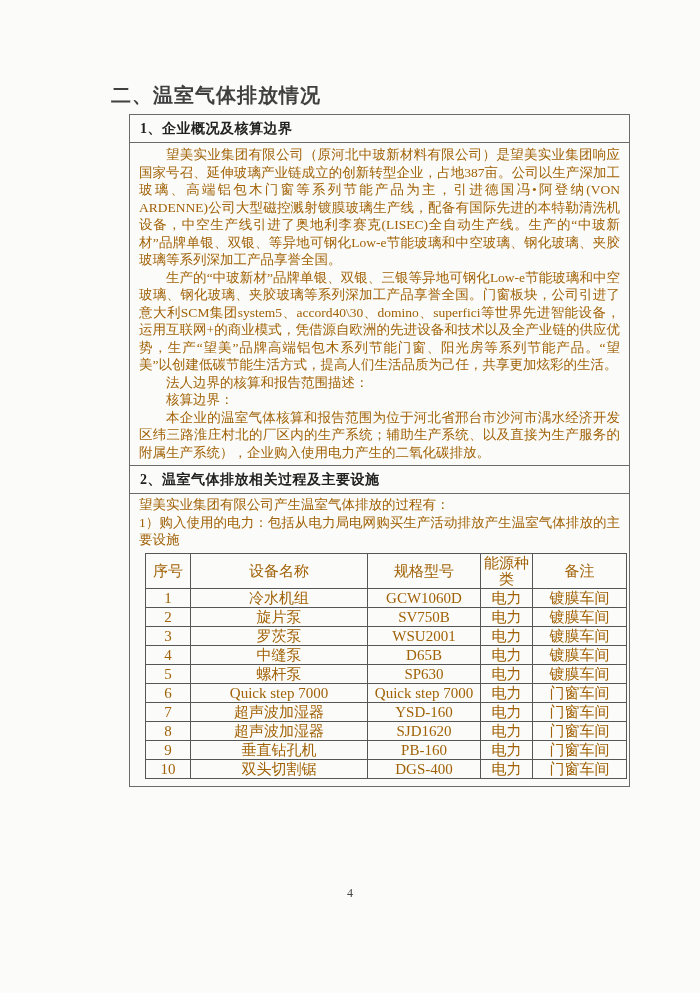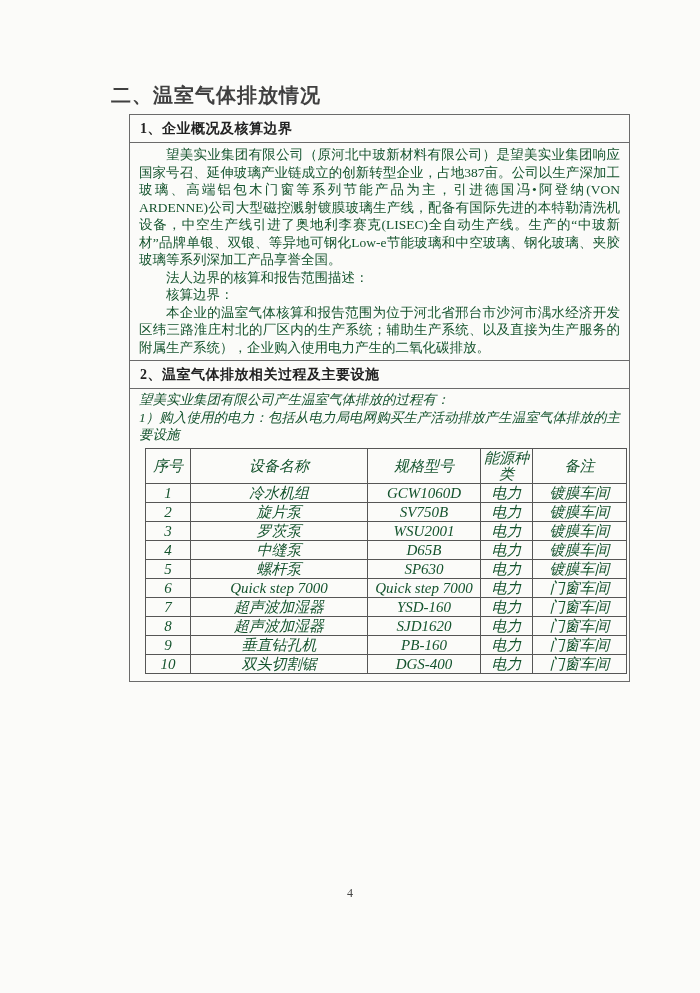--- a/index.html
+++ b/index.html
@@ -44,25 +44,25 @@
     border-bottom: 1px solid #6b6b6b;
     letter-spacing: 0.5px;
   }
   .sec-heading.sec2h {
     border-top: 1px solid #6b6b6b;
   }
   .sec-body {
     font-size: 13.5px;
     line-height: 17.5px;
     text-align: justify;
-    color: #14532d;
+    color: #a16207;
   }
   .sec-body p { margin: 0; }
   .sec1 { padding: 3px 9px 4px; }
-  .sec2 { padding: 2px 9px 7px; font-style: italic; }
+  .sec2 { padding: 2px 9px 7px; }
   .indent { text-indent: 2em; }
   table.equip {
     border-collapse: collapse;
     table-layout: fixed;
     width: 481px;
     margin: 4px 0 0 6px;
     font-size: 15px;
   }
   table.equip th, table.equip td {
     border: 1.6px solid #565656;
@@ -90,20 +90,21 @@
 <div class="page">
 
   <h1 class="title">二、温室气体排放情况</h1>
 
   <div class="doc-box">
 
     <div class="sec-heading">1、企业概况及核算边界</div>
 
     <div class="sec-body sec1">
       <p class="indent">望美实业集团有限公司（原河北中玻新材料有限公司）是望美实业集团响应国家号召、延伸玻璃产业链成立的创新转型企业，占地387亩。公司以生产深加工玻璃、高端铝包木门窗等系列节能产品为主，引进德国冯•阿登纳(VON ARDENNE)公司大型磁控溅射镀膜玻璃生产线，配备有国际先进的本特勒清洗机设备，中空生产线引进了奥地利李赛克(LISEC)全自动生产线。生产的“中玻新材”品牌单银、双银、等异地可钢化Low-e节能玻璃和中空玻璃、钢化玻璃、夹胶玻璃等系列深加工产品享誉全国。</p>
+      <p class="indent">生产的“中玻新材”品牌单银、双银、三银等异地可钢化Low-e节能玻璃和中空玻璃、钢化玻璃、夹胶玻璃等系列深加工产品享誉全国。门窗板块，公司引进了意大利SCM集团system5、accord40\30、domino、superfici等世界先进智能设备，运用互联网+的商业模式，凭借源自欧洲的先进设备和技术以及全产业链的供应优势，生产“望美”品牌高端铝包木系列节能门窗、阳光房等系列节能产品。“望美”以创建低碳节能生活方式，提高人们生活品质为己任，共享更加炫彩的生活。</p>
       <p class="indent">法人边界的核算和报告范围描述：</p>
       <p class="indent">核算边界：</p>
       <p class="indent">本企业的温室气体核算和报告范围为位于河北省邢台市沙河市湡水经济开发区纬三路淮庄村北的厂区内的生产系统；辅助生产系统、以及直接为生产服务的附属生产系统），企业购入使用电力产生的二氧化碳排放。</p>
     </div>
 
     <div class="sec-heading sec2h">2、温室气体排放相关过程及主要设施</div>
 
     <div class="sec-body sec2">
       <p>望美实业集团有限公司产生温室气体排放的过程有：</p>
       <p>1）购入使用的电力：包括从电力局电网购买生产活动排放产生温室气体排放的主要设施</p>

